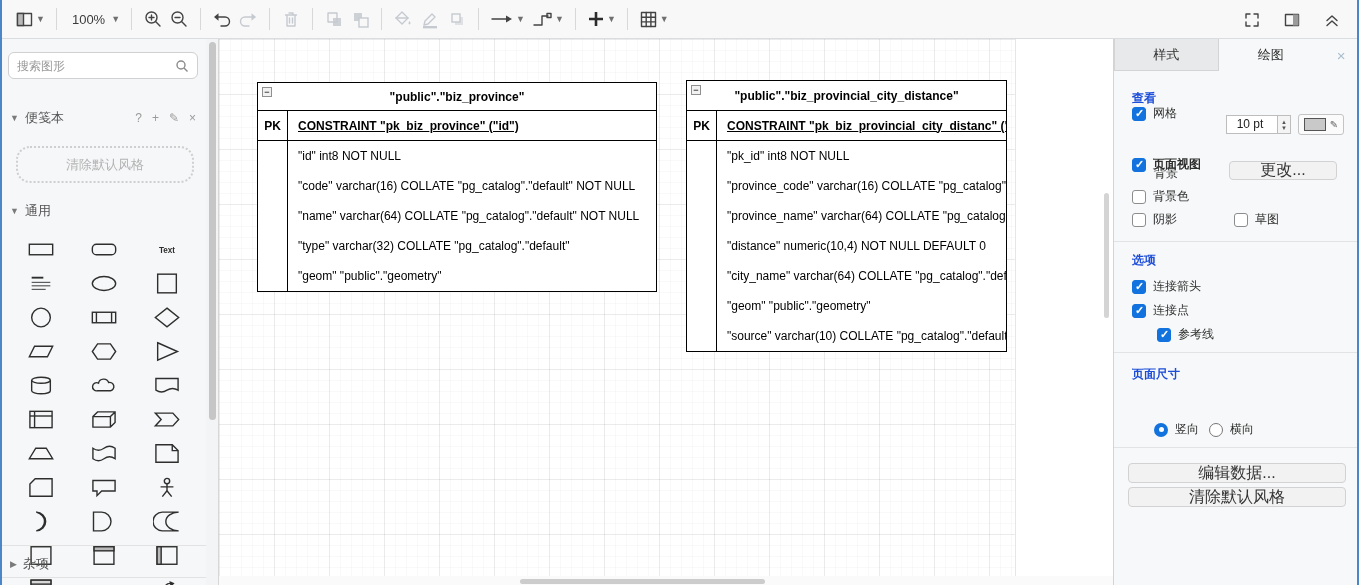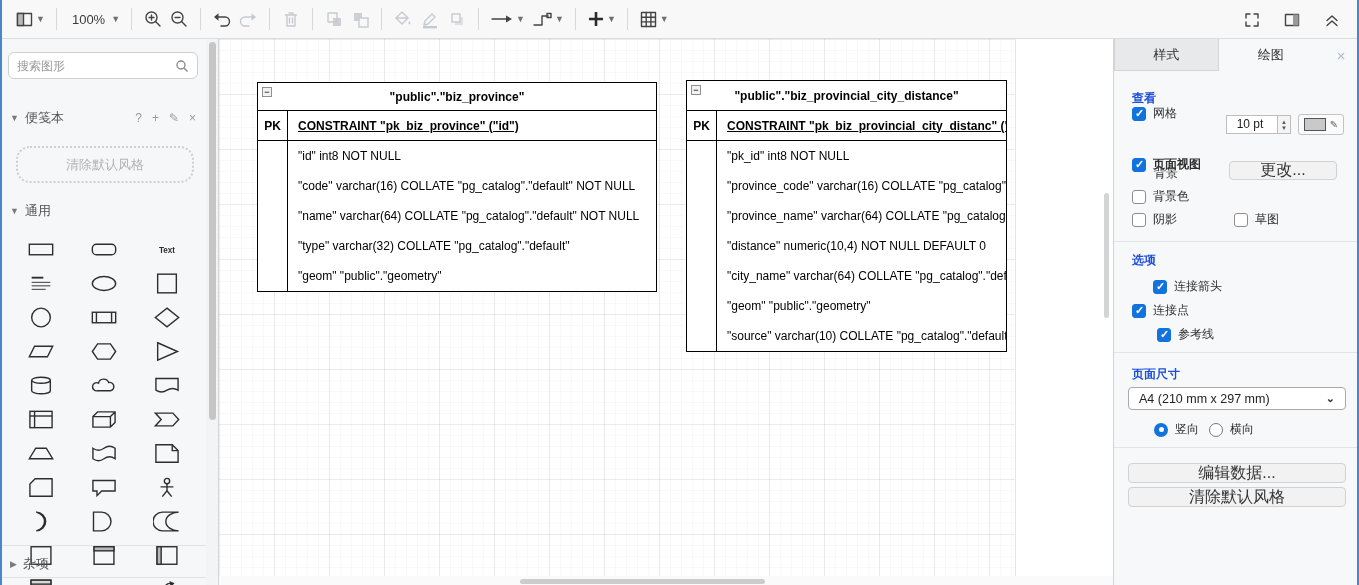--- a/index.html
+++ b/index.html
@@ -634,40 +634,36 @@
       <span class="p-label">阴影</span>
     </div>
     <div class="p-row" style="top:172px; left:120px;">
       <span class="cb off"></span>
       <span class="p-label">草图</span>
     </div>
 
     <div class="p-divider" style="top:202px;"></div>
 
     <div class="p-title" style="top:213px;">选项</div>
-    <div class="p-row" style="top:239px;margin-left:21px;">
+    <div class="p-row" style="top:239px;">
       <span class="cb on"></span>
       <span class="p-label">连接箭头</span>
     </div>
     <div class="p-row" style="top:263px;">
       <span class="cb on"></span>
       <span class="p-label">连接点</span>
     </div>
     <div class="p-row" style="top:287px;margin-left:25px;">
       <span class="cb on"></span>
       <span class="p-label">参考线</span>
     </div>
 
     <div class="p-divider" style="top:313px;"></div>
 
     <div class="p-title" style="top:327px;">页面尺寸</div>
-    <div class="p-select" style="top:348px;">
-      <span>A4 (210 mm x 297 mm)</span>
-      <span class="chev">⌄</span>
-    </div>
     <div class="p-row" style="top:382px; left:40px;">
       <span class="rb on"></span>
       <span class="p-label">竖向</span>
     </div>
     <div class="p-row" style="top:382px; left:95px;">
       <span class="rb off"></span>
       <span class="p-label">横向</span>
     </div>
 
     <div class="p-divider" style="top:408px;"></div>

